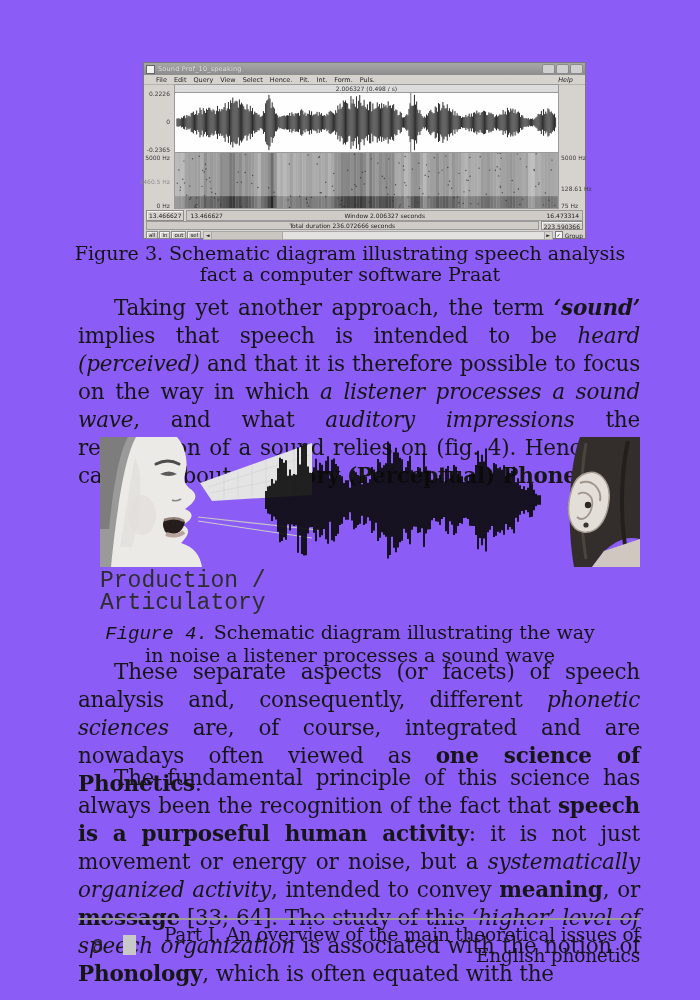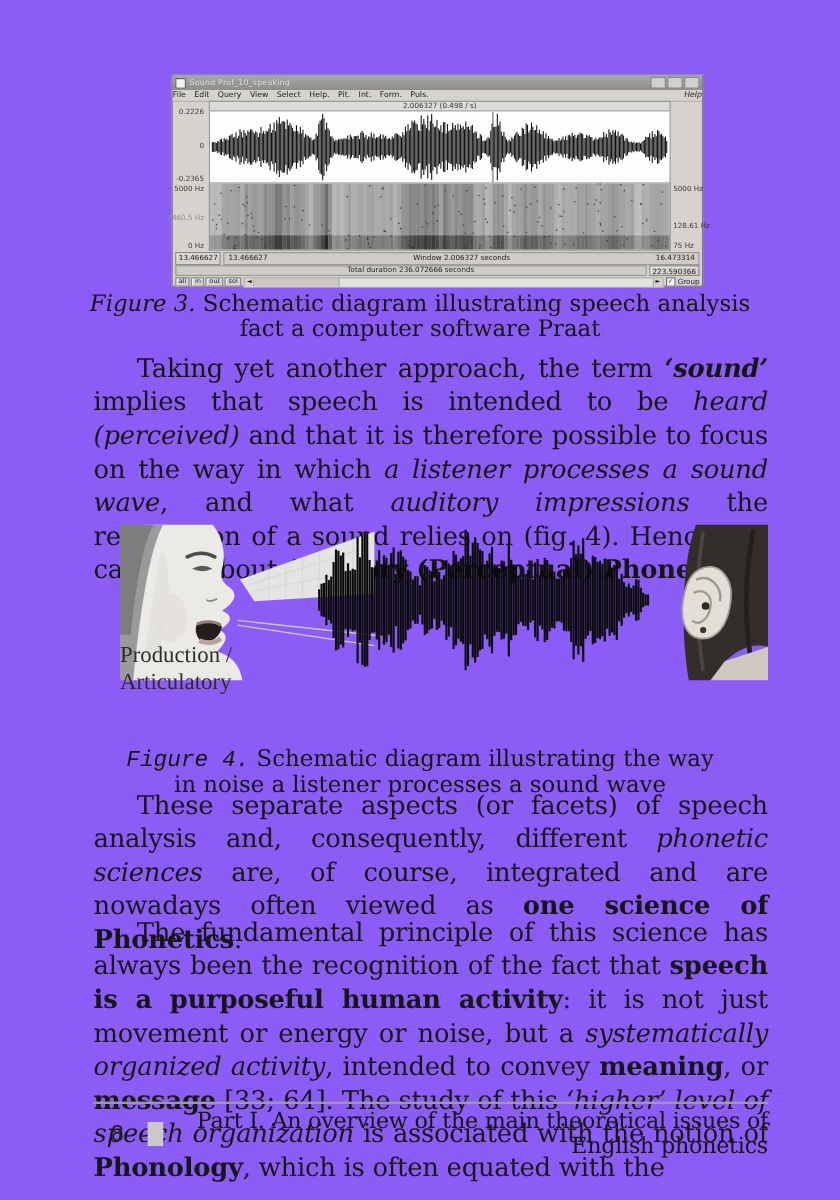--- a/index.html
+++ b/index.html
@@ -10,21 +10,21 @@
   .praat{position:absolute;left:143px;top:62px;width:443px;height:177px;
          background:#d6d3ce;border:1px solid #7a7a7a;box-sizing:border-box;
          font-family:"DejaVu Sans","Liberation Sans",sans-serif;font-size:7px;color:#1c1c1c;}
   .praat-title{position:absolute;left:0;top:0;right:0;height:12px;
                background:linear-gradient(#a8a8a8,#8d8d8d);display:flex;align-items:center;padding:0 2px;}
   .praat-title .app-ico{width:7px;height:7px;background:#f2f2f2;border:1px solid #666;margin-right:3px;}
   .praat-title .t-text{color:#e4e4e4;font-size:6.5px;letter-spacing:.2px;text-shadow:0 0 1px #777;}
   .win-btns{margin-left:auto;display:flex;gap:1px;}
   .win-btns span{width:11px;height:8px;background:#cfcfcf;border:1px solid #8b8b8b;border-radius:2px;}
   .praat-menu{position:absolute;left:0;top:12px;right:0;height:9px;background:#d6d3ce;
-              border-bottom:1px solid #b6b3ae;display:flex;gap:7px;padding:0 0;}
+              border-bottom:1px solid #b6b3ae;display:flex;align-items:center;gap:7px;padding:0 12px;}
   .praat-menu .mi{white-space:nowrap;font-size:6.5px;}
   .praat-menu .help{margin-left:auto;font-style:italic;}
   .p-center{position:absolute;left:30px;top:21px;width:385px;}
   .sel-strip{height:9px;background:#dcdcdc;border:1px solid #9a9a9a;box-sizing:border-box;
              text-align:center;font-size:6px;line-height:7px;color:#333;}
   .p-wave{display:block;width:385px;height:60px;background:#fefefe;border:1px solid #9a9a9a;
           border-top:none;box-sizing:border-box;}
   .p-spec{display:block;width:385px;height:56px;border:1px solid #9a9a9a;border-top:none;box-sizing:border-box;}
   .gut-label{position:absolute;font-size:6px;color:#3a3a3a;white-space:nowrap;}
   .gl-light{color:#8d8d8d;}
@@ -46,22 +46,22 @@
   .grp{display:flex;align-items:center;gap:2px;font-size:6px;}
   .grp .box{width:6px;height:6px;border:1px solid #777;background:#f4f4f4;font-size:5px;line-height:6px;text-align:center;}
 
   
   .fig-cap{position:absolute;left:0;width:700px;text-align:center;font-size:19px;line-height:21px;color:#141414;}
   .para{position:absolute;left:78px;width:562px;font-size:21.5px;line-height:28px;
         text-align:justify;text-indent:36px;letter-spacing:-0.2px;}
 
   
   .fig4-art{position:absolute;left:80px;top:437px;width:560px;height:130px;}
-  .fig4-label{position:absolute;top:536px;font-family:Liberation Serif, serif;
-              font-size:19px;line-height:22px;color:#2d2d2d;}
+  .fig4-label{position:absolute;top:570px;font-family:Liberation Mono, monospace;
+              font-size:23px;line-height:22px;color:#2d2d2d;}
   .fl-left{left:100px;width:190px;text-align:left;}
   .fl-center{left:250px;width:220px;text-align:center;}
   .fl-right{left:440px;width:182px;text-align:right;}
 
   
   .footer{position:absolute;left:78px;top:918px;width:562px;border-top:2px solid #9c9c9c;
           padding-top:4px;display:flex;align-items:center;}
   .footer .pnum{font-family:"DejaVu Sans","Liberation Sans",sans-serif;font-size:18px;color:#222;margin-left:14px;}
   .footer .sq{width:13px;height:20px;background:#c9c9c9;margin-left:20px;}
   .footer .ftext{flex:1;text-align:right;font-size:18.5px;color:#141414;letter-spacing:-0.2px;}
@@ -80,21 +80,21 @@
         <span></span>
         <span></span>
       </span>
     </div>
     <div class="praat-menu" id="praat-menu">
         <span class="mi">File</span>
         <span class="mi">Edit</span>
         <span class="mi">Query</span>
         <span class="mi">View</span>
         <span class="mi">Select</span>
-        <span class="mi">Help.</span>
+        <span class="mi">Hence.</span>
         <span class="mi">Pit.</span>
         <span class="mi">Int.</span>
         <span class="mi">Form.</span>
         <span class="mi">Puls.</span>
         <span class="mi help">Help</span>
       </div>
 
     <span class="gut-label" style="right:415px;top:27px;">0.2226</span>
     <span class="gut-label" style="right:415px;top:55px;">0</span>
     <span class="gut-label" style="right:415px;top:83px;">-0.2365</span>
@@ -900,21 +900,21 @@
         <span class="sb-arrow r">►</span>
       </span>
       <span class="grp">
         <span class="box">✓</span>
         <span>Group</span>
       </span>
     </div>
   </div>
 
   <div class="fig-cap" style="top:243px;">
-    <div><span style="font-style: italic; text-align: right;">Figure 3.</span><span> Schematic diagram illustrating speech analysis</span></div>
+    <div><span style=" text-align: right;">Figure 3.</span><span> Schematic diagram illustrating speech analysis</span></div>
     <div>fact a computer software Praat</div>
   </div>
 
   <div class="para" style="top:294px;"><span>Taking yet another approach, the term </span><span style="font-weight: bold; font-style: italic;">‘sound’</span><span> implies that speech is intended to be </span><span style="font-style: italic;">heard (perceived)</span><span> and that it is therefore possible to focus on the way in which </span><span style="font-style: italic;">a listener processes a sound wave</span><span>, and what </span><span style="font-style: italic;">auditory impressions</span><span> the recognition of a sound relies on (fig. 4). Hence, we can talk about </span><span style="font-weight: bold;">Auditory (Perceptual) Phonetics</span><span>.</span></div>
 
   <svg class="fig4-art" viewBox="0 0 560 130">
 
     <polygon points="120,46 232,6 232,58 132,64" fill="#e4e4e4"></polygon>
     <g stroke="#d0d0d0" stroke-width="0.6">
       <line x1="144" y1="38" x2="144" y2="62"></line>

